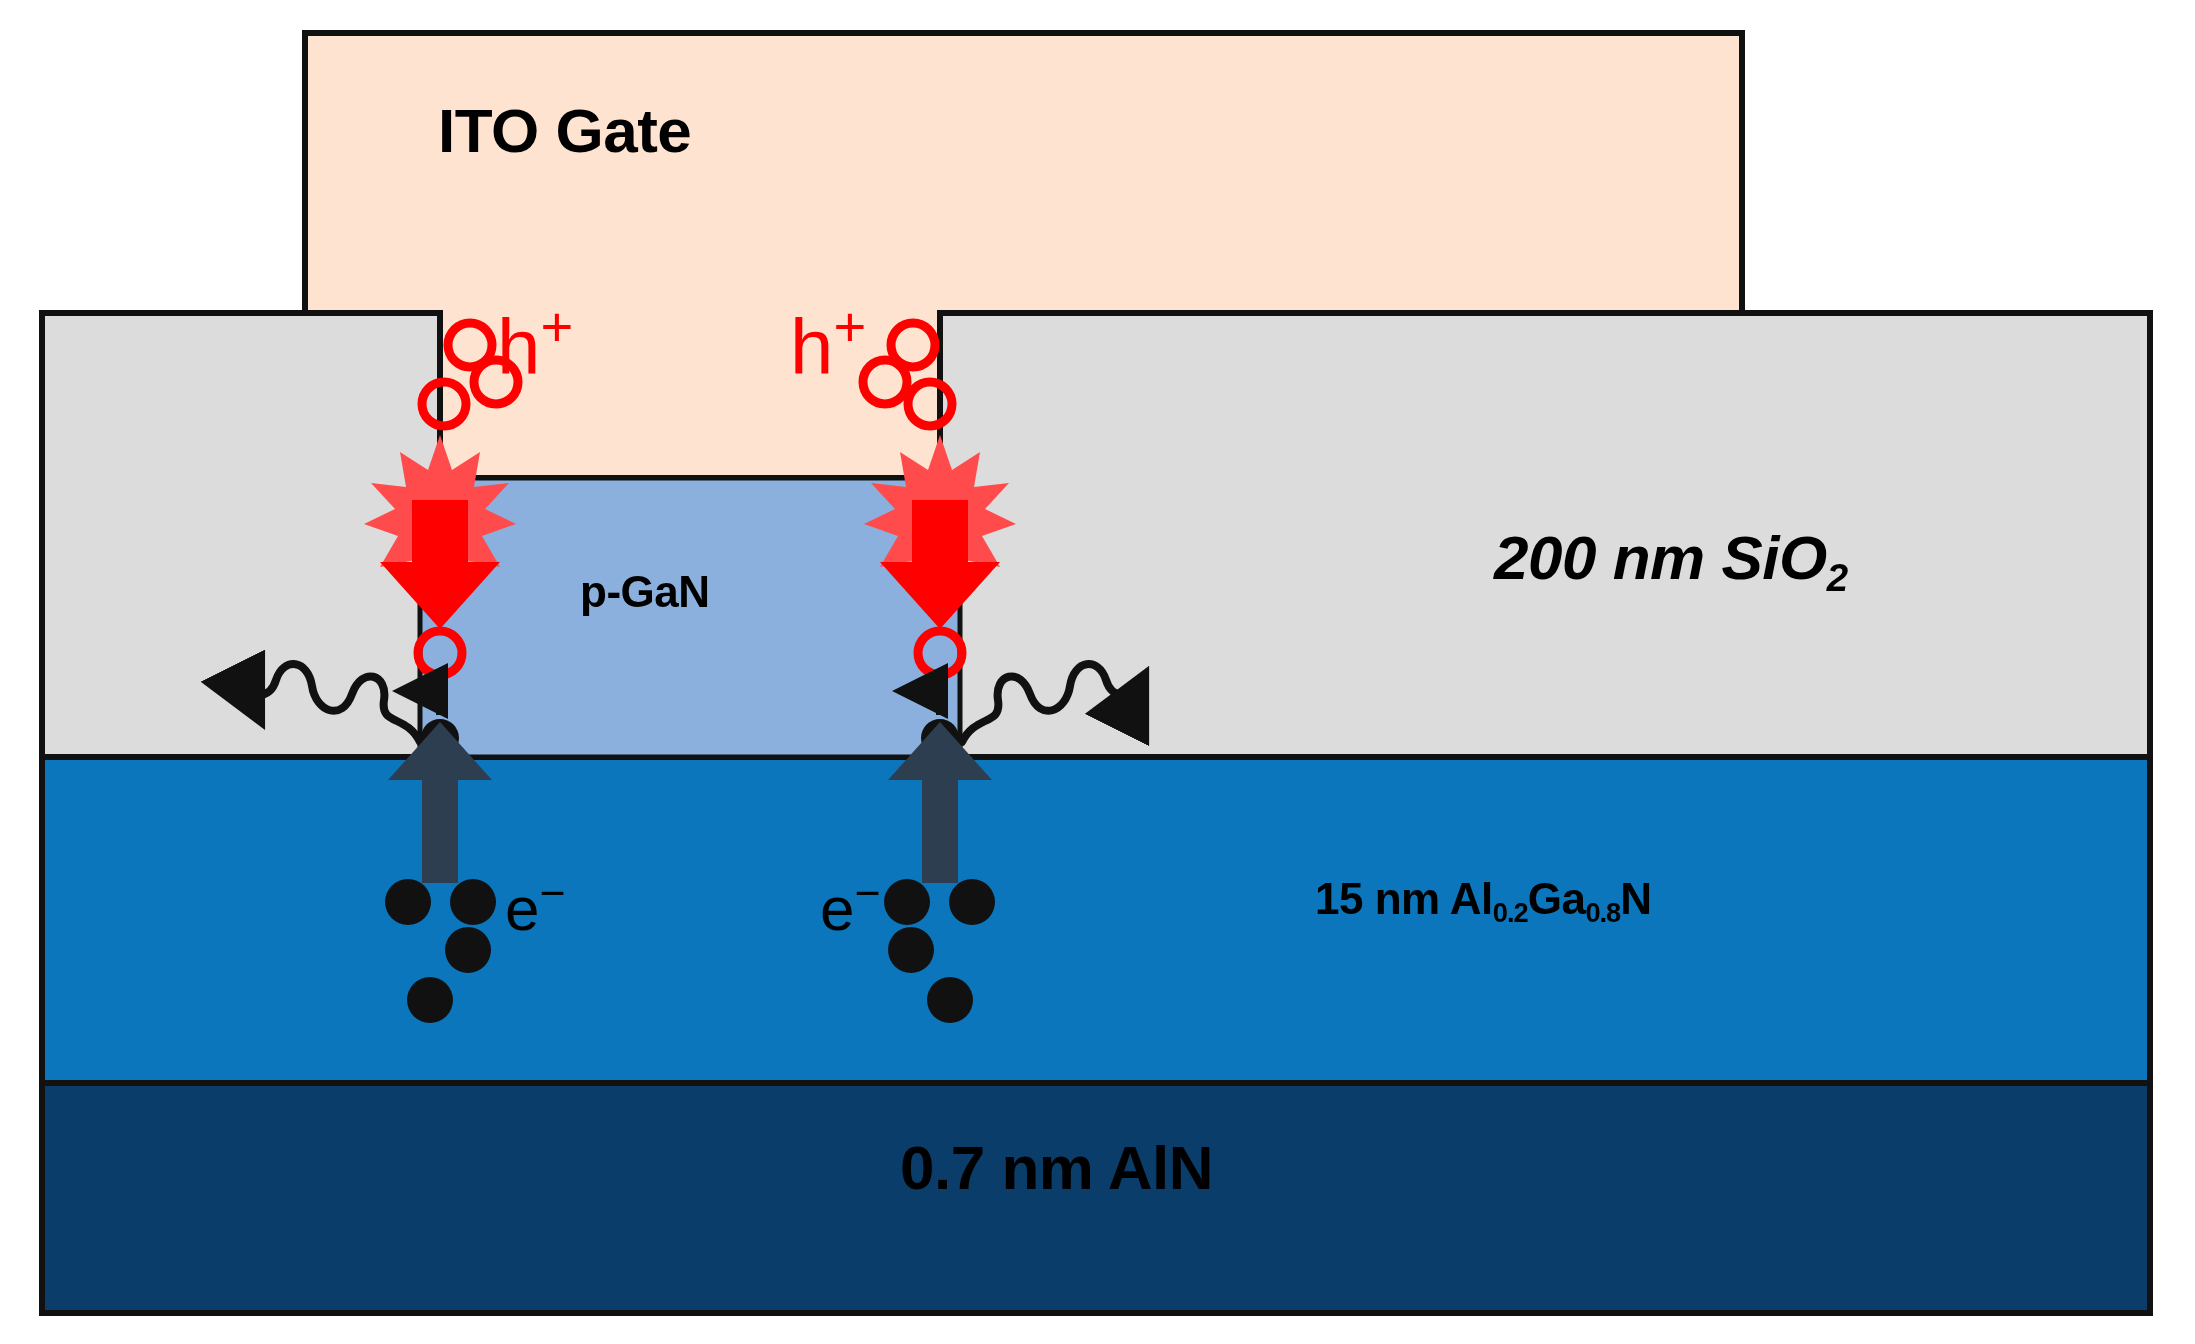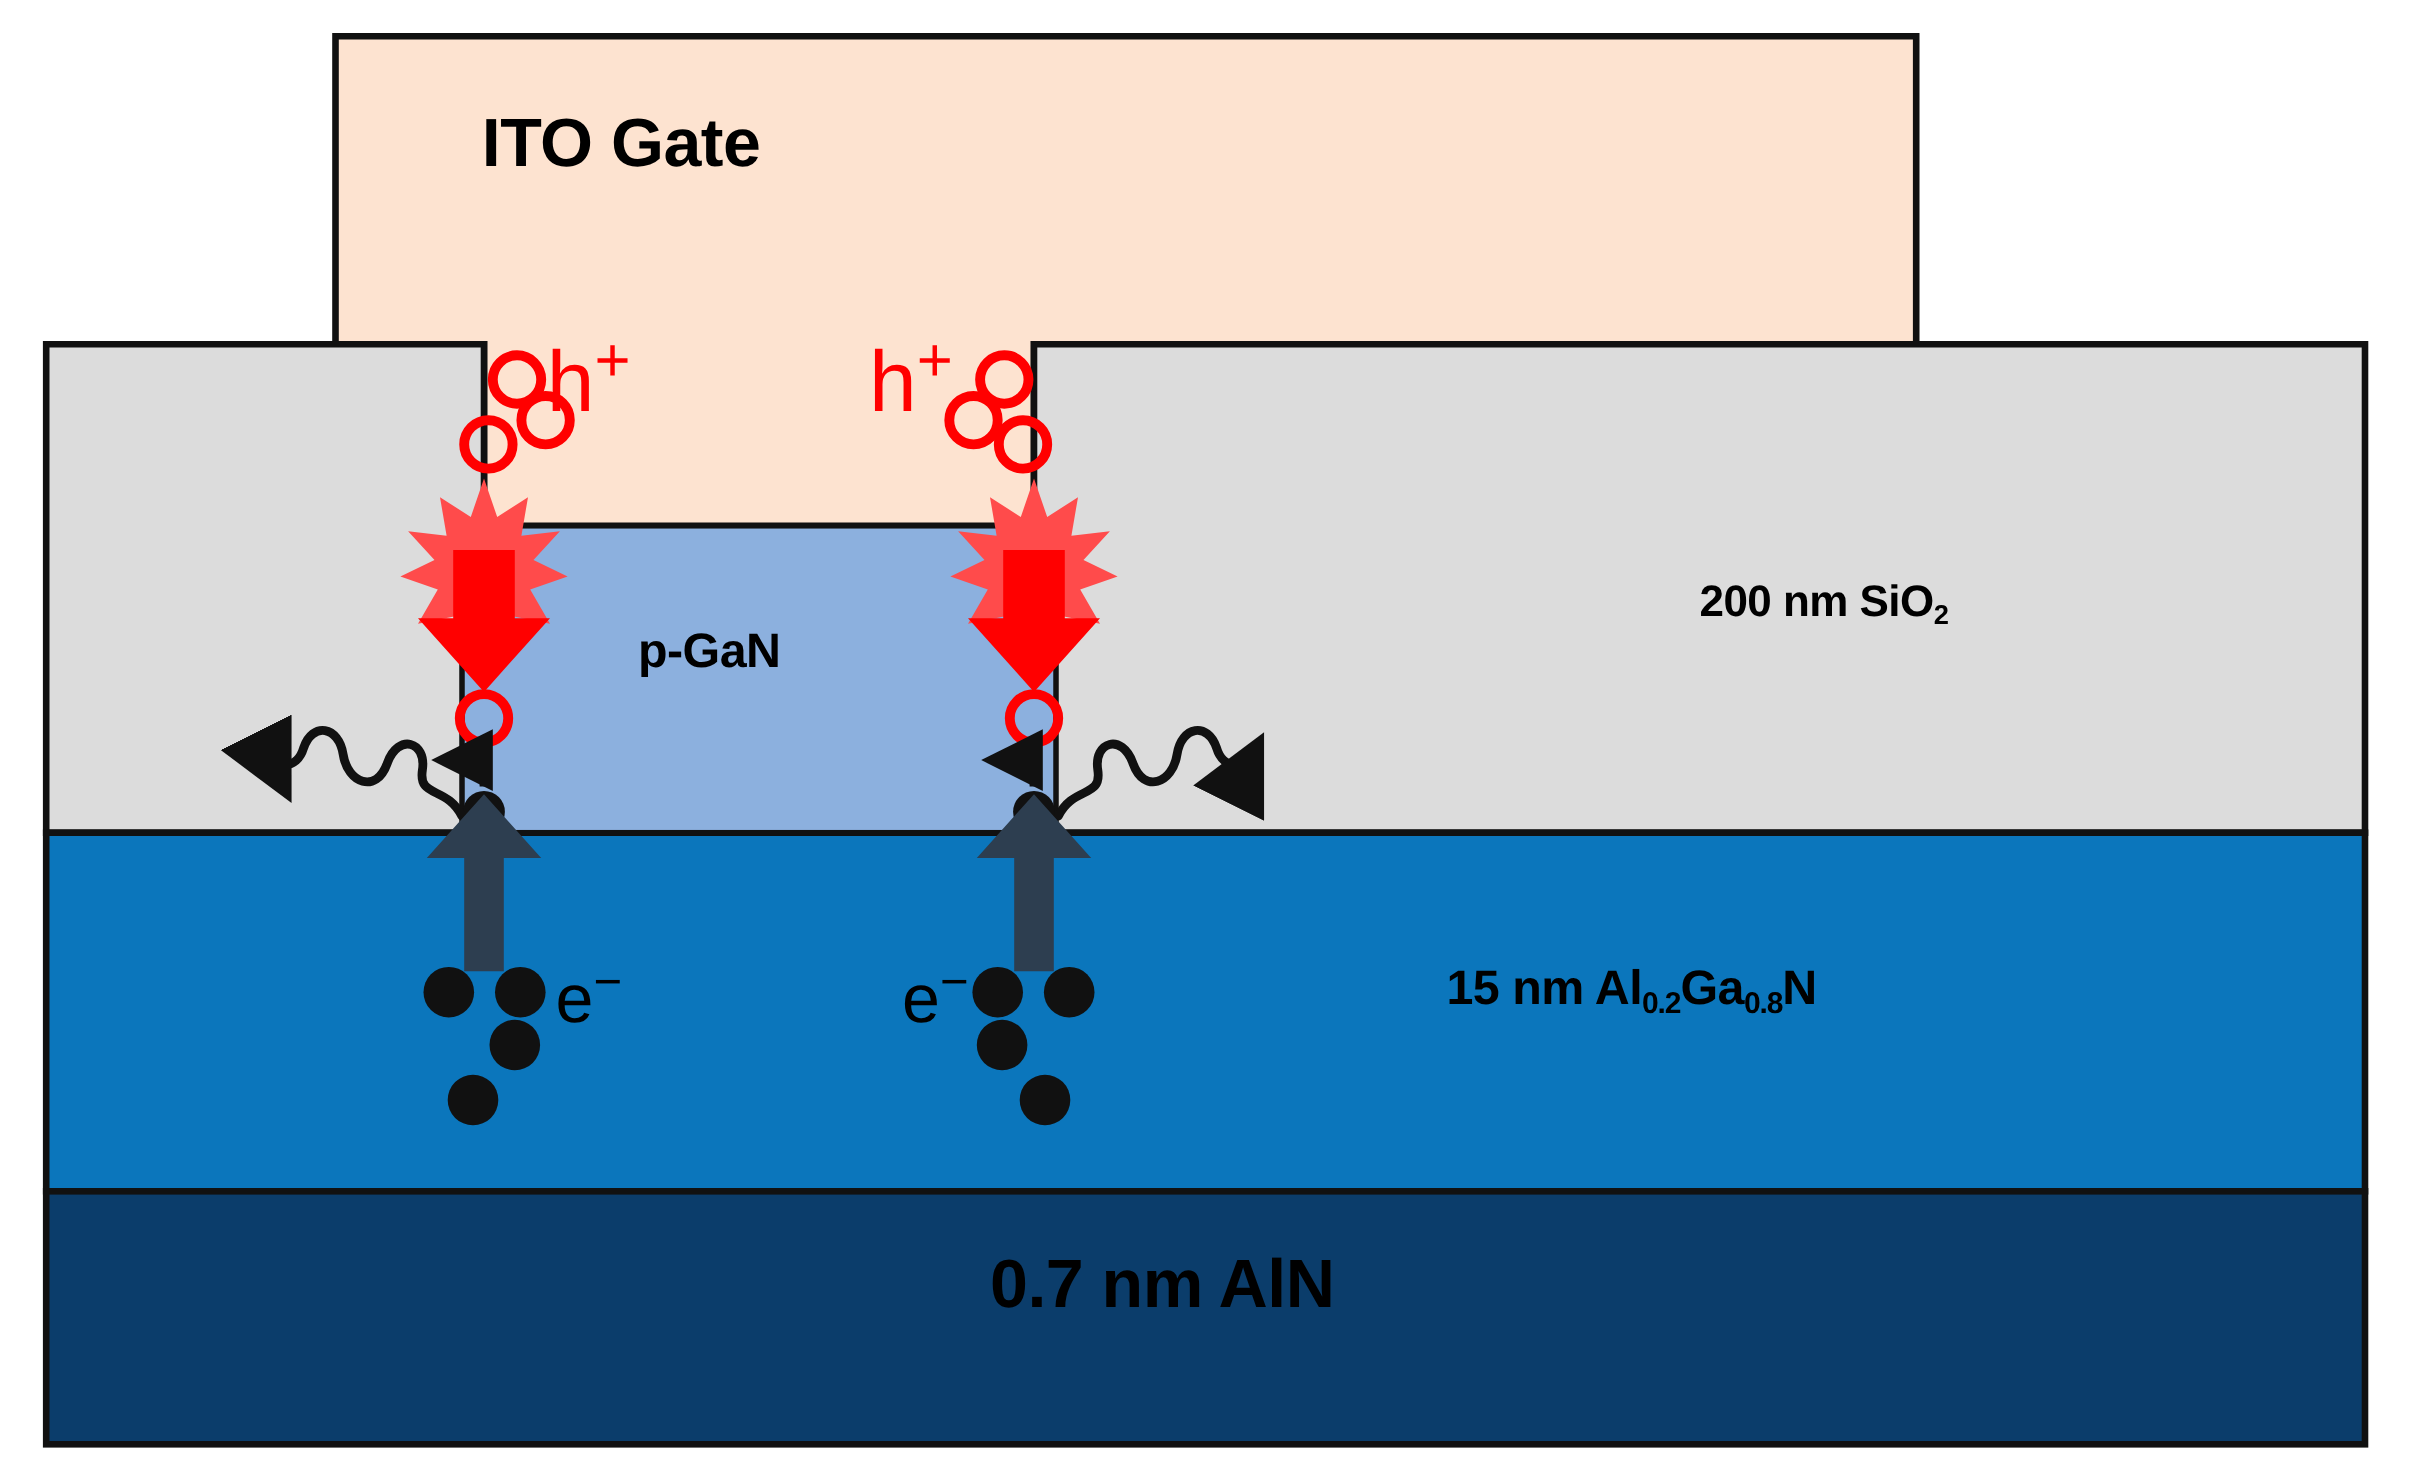--- a/index.html
+++ b/index.html
@@ -14,21 +14,21 @@
   .lbl{
     position:absolute;
     font-weight:bold;
     color:#000000;
     white-space:nowrap;
     line-height:1;
     letter-spacing:-0.5px;
   }
   .lbl sub{font-size:0.62em;vertical-align:baseline;position:relative;top:0.30em;letter-spacing:-1px;}
   #lbl-ito{left:438px;top:100px;font-size:62px;}
-  #lbl-sio2{left:1545px;top:527px;font-size:40px;}
+  #lbl-sio2{left:1494px;top:527px;font-size:62px;font-style:italic;}
   #lbl-pgan{left:580px;top:570px;font-size:44px;}
   #lbl-algan{left:1315px;top:877px;font-size:44px;}
   #lbl-aln{left:900px;top:1137px;font-size:62px;}
   .carrier-lbl{
     position:absolute;font-weight:normal;white-space:nowrap;line-height:1;
   }
   .carrier-lbl sup{font-size:0.72em;vertical-align:baseline;position:relative;top:-0.50em;font-weight:normal;}
   .h-lbl{color:#FF0000;font-size:78px;}
   .e-lbl{color:#000000;font-size:62px;}
   #lbl-h-left{left:497px;top:308px;}

